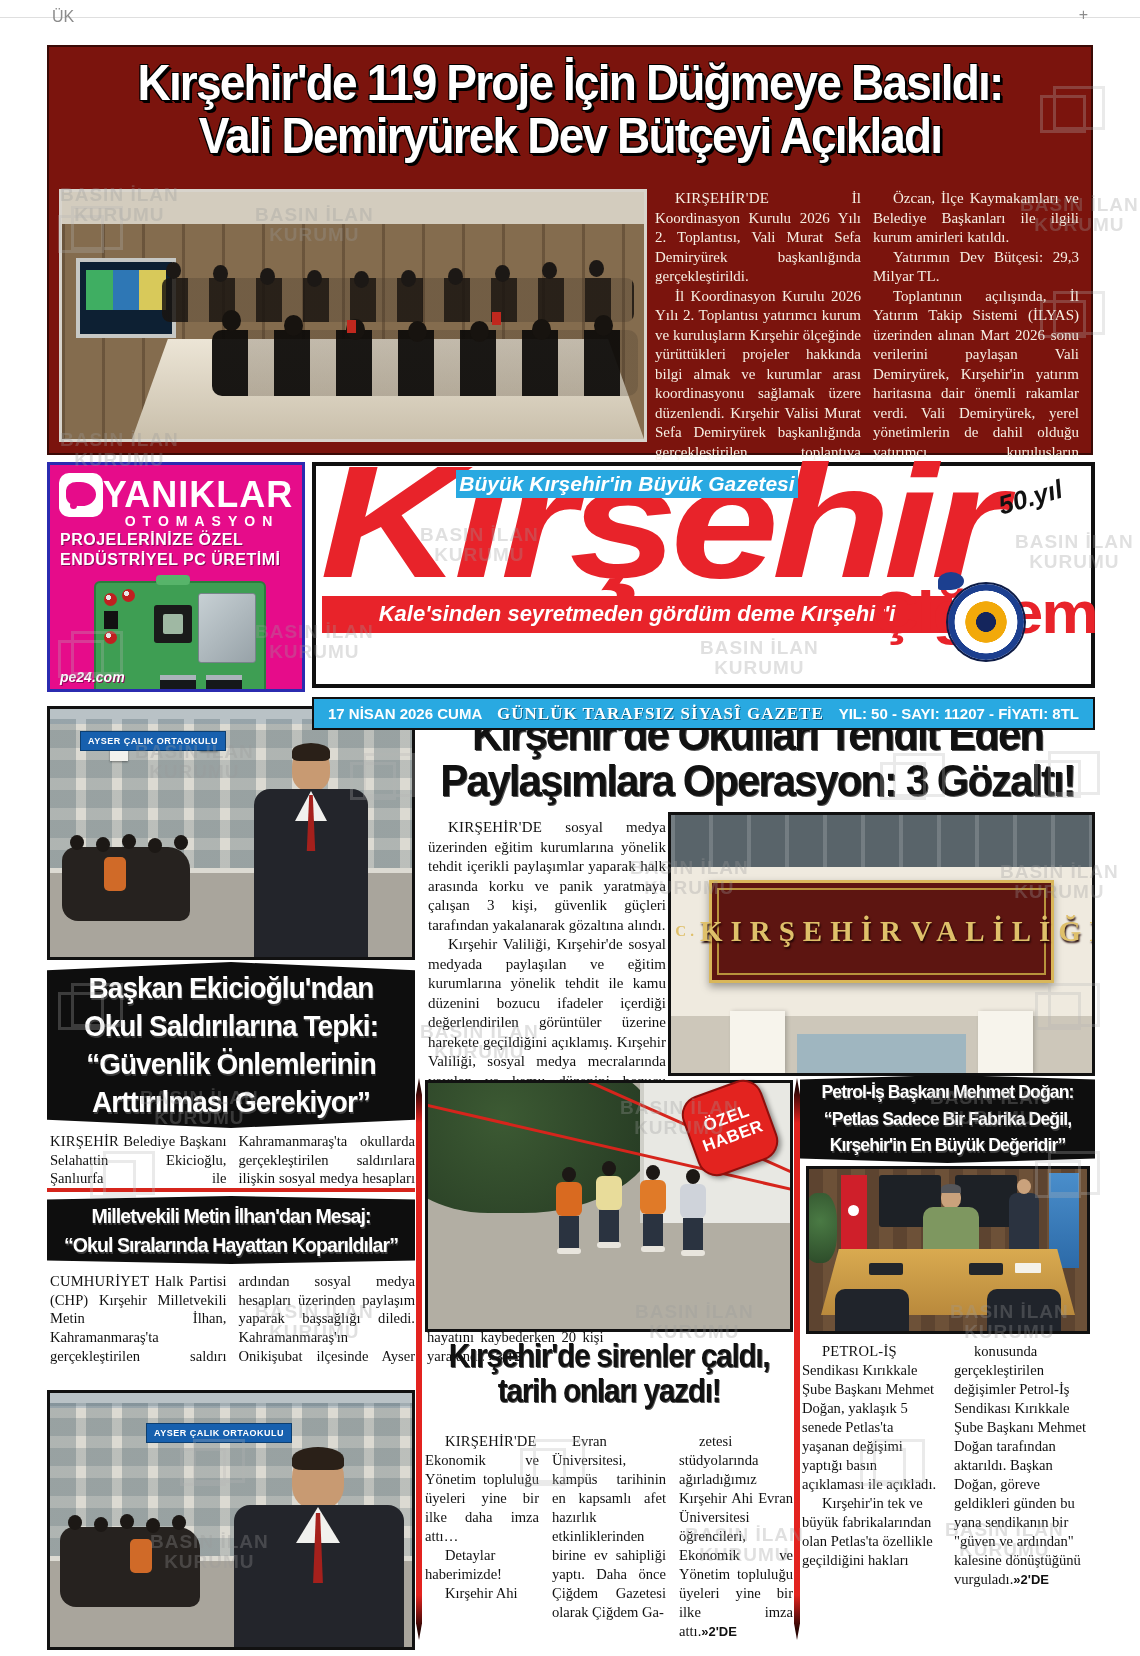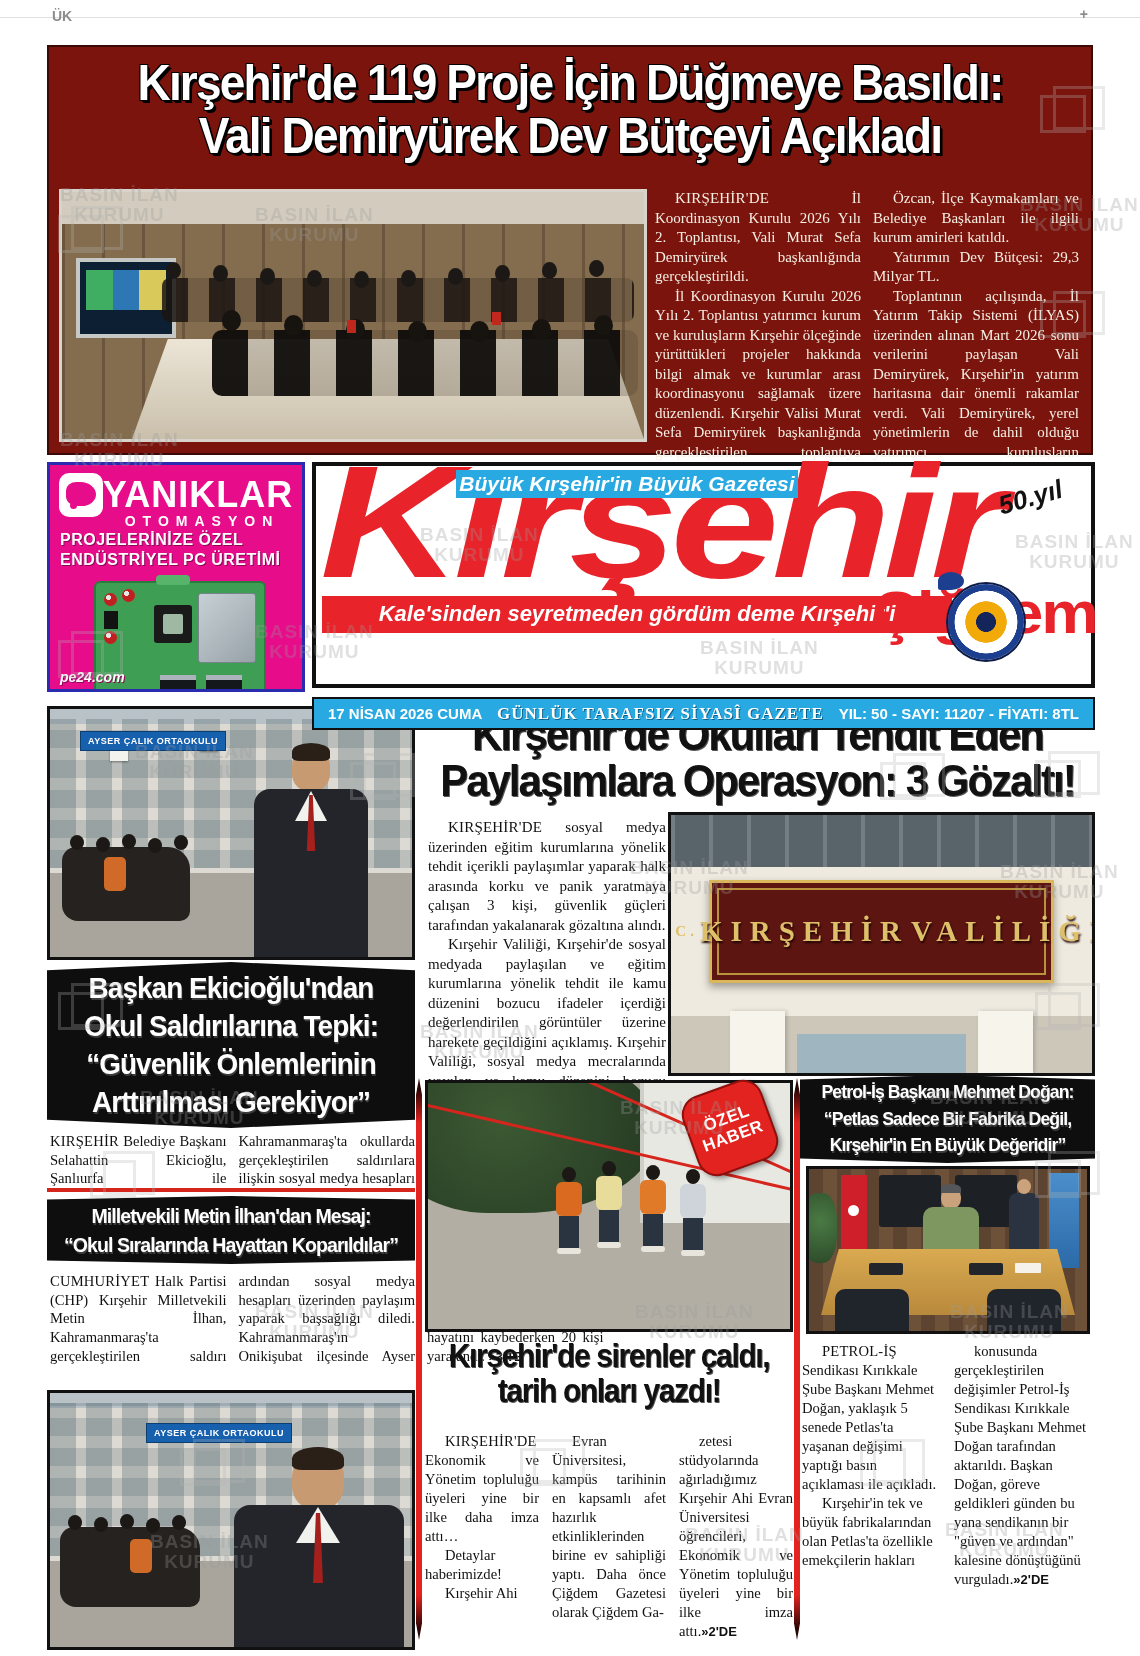--- a/index.html
+++ b/index.html
@@ -3,21 +3,21 @@
 <meta charset="utf-8">
 <title>Kırşehir Çiğdem</title>
 <style>
   *{margin:0;padding:0;box-sizing:border-box}
   body{background:#e9e9e9;font-family:"Liberation Sans",sans-serif}
   #page{position:relative;width:1140px;height:1656px;margin:0 auto;background:#fff;overflow:hidden}
   .abs{position:absolute}
 
   
   .regline{position:absolute;left:0;top:17px;width:100%;height:1px;background:#c9c9c9;opacity:.6}
-  .mark{position:absolute;font-size:14px;color:#8c8c8c;font-weight:bold}
+  .mark{position:absolute;font-size:16px;color:#8c8c8c;font-weight:normal}
   #wm-layer{position:absolute;inset:0;pointer-events:none;z-index:60}
   .wm{position:absolute;color:#9b9b9b;opacity:.30;font-weight:bold;font-size:19px;line-height:1.05;letter-spacing:1px;text-align:center;white-space:nowrap}
   .wm span{display:block}
   .wm-cube{position:absolute;width:46px;height:38px;border:3px solid #b5b5b5;opacity:.28;background:transparent}
   .wm-cube::before{content:"";position:absolute;left:10px;top:-12px;width:46px;height:38px;border:3px solid #b5b5b5}
 
   
   #top-story{left:47px;top:45px;width:1046px;height:410px;background:#7b140d;border:2px solid #3a0a06}
   .top-h{color:#fff;font-weight:800;text-align:center;font-size:50px;letter-spacing:-2px;line-height:1.06;
          transform:scaleX(.92);transform-origin:center;white-space:nowrap;
@@ -397,21 +397,21 @@
     <div class="desk"></div>
     <div class="item" style="left:60px;bottom:56px;width:34px;height:12px"></div>
     <div class="item" style="left:160px;bottom:56px;width:34px;height:12px"></div>
     <div class="paper" style="left:206px;bottom:58px;width:26px;height:10px"></div>
     <div class="chair" style="left:26px"></div>
     <div class="chair" style="right:26px"></div>
   </div>
   <div class="abs" id="petrol-text">
     <div class="coltxt body-text">
       <p><span class="lead">PETROL-İŞ</span><span> Sendikası Kırıkkale Şube Başkanı Mehmet Doğan, yaklaşık 5 senede Petlas'ta yaşanan değişimi yaptığı basın açıklaması ile açıkladı.</span></p>
-      <p>Kırşehir'in tek ve büyük fabrikalarından olan Petlas'ta özellikle emekçilerin hakları</p>
+      <p>Kırşehir'in tek ve büyük fabrikalarından olan Petlas'ta özellikle geçildiğini hakları</p>
     </div>
     <div class="coltxt body-text">
       <p><span>konusunda gerçekleştirilen değişimler Petrol-İş Sendikası Kırıkkale Şube Başkanı Mehmet Doğan tarafından aktarıldı. Başkan Doğan, göreve geldikleri günden bu yana sendikanın bir "güven ve ardından" kalesine dönüştüğünü vurguladı.</span><span class="ref">»2'DE</span></p>
     </div>
   </div>
 
   <div id="wm-layer">
       <div class="wm" style="left: 60px; top: 185px;">
         <span>BASIN İLAN</span>
         <span>KURUMU</span>

